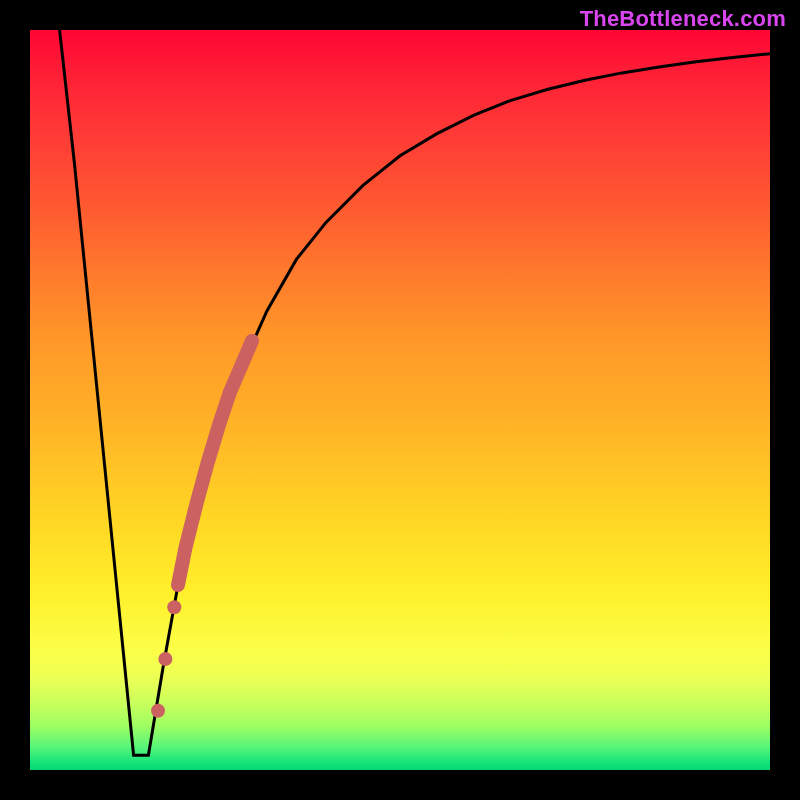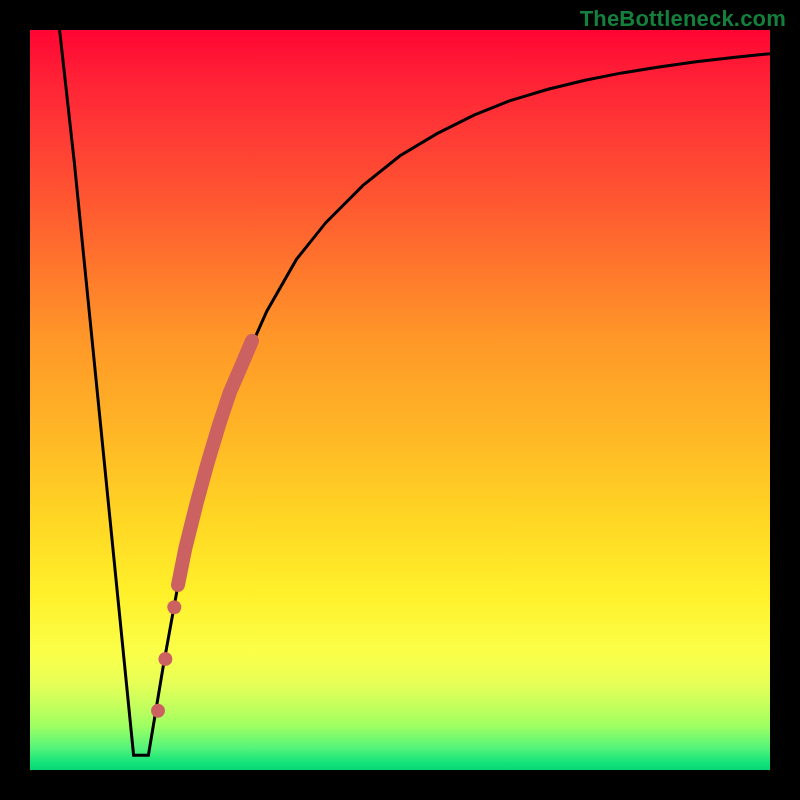--- a/index.html
+++ b/index.html
@@ -47,21 +47,21 @@
       #9fff62 94%,
       #55f47a 97%,
       #14e37a 99%,
       #08d674 100%
     );
   }
   .watermark {
     position: absolute;
     top: 6px;
     right: 14px;
-    color: #15803d;
+    color: #d946ef;
     font-size: 22px;
     font-weight: 600;
     letter-spacing: 0.2px;
     user-select: none;
   }
   svg.curve {
     position: absolute;
     inset: 0;
   }
 </style>

